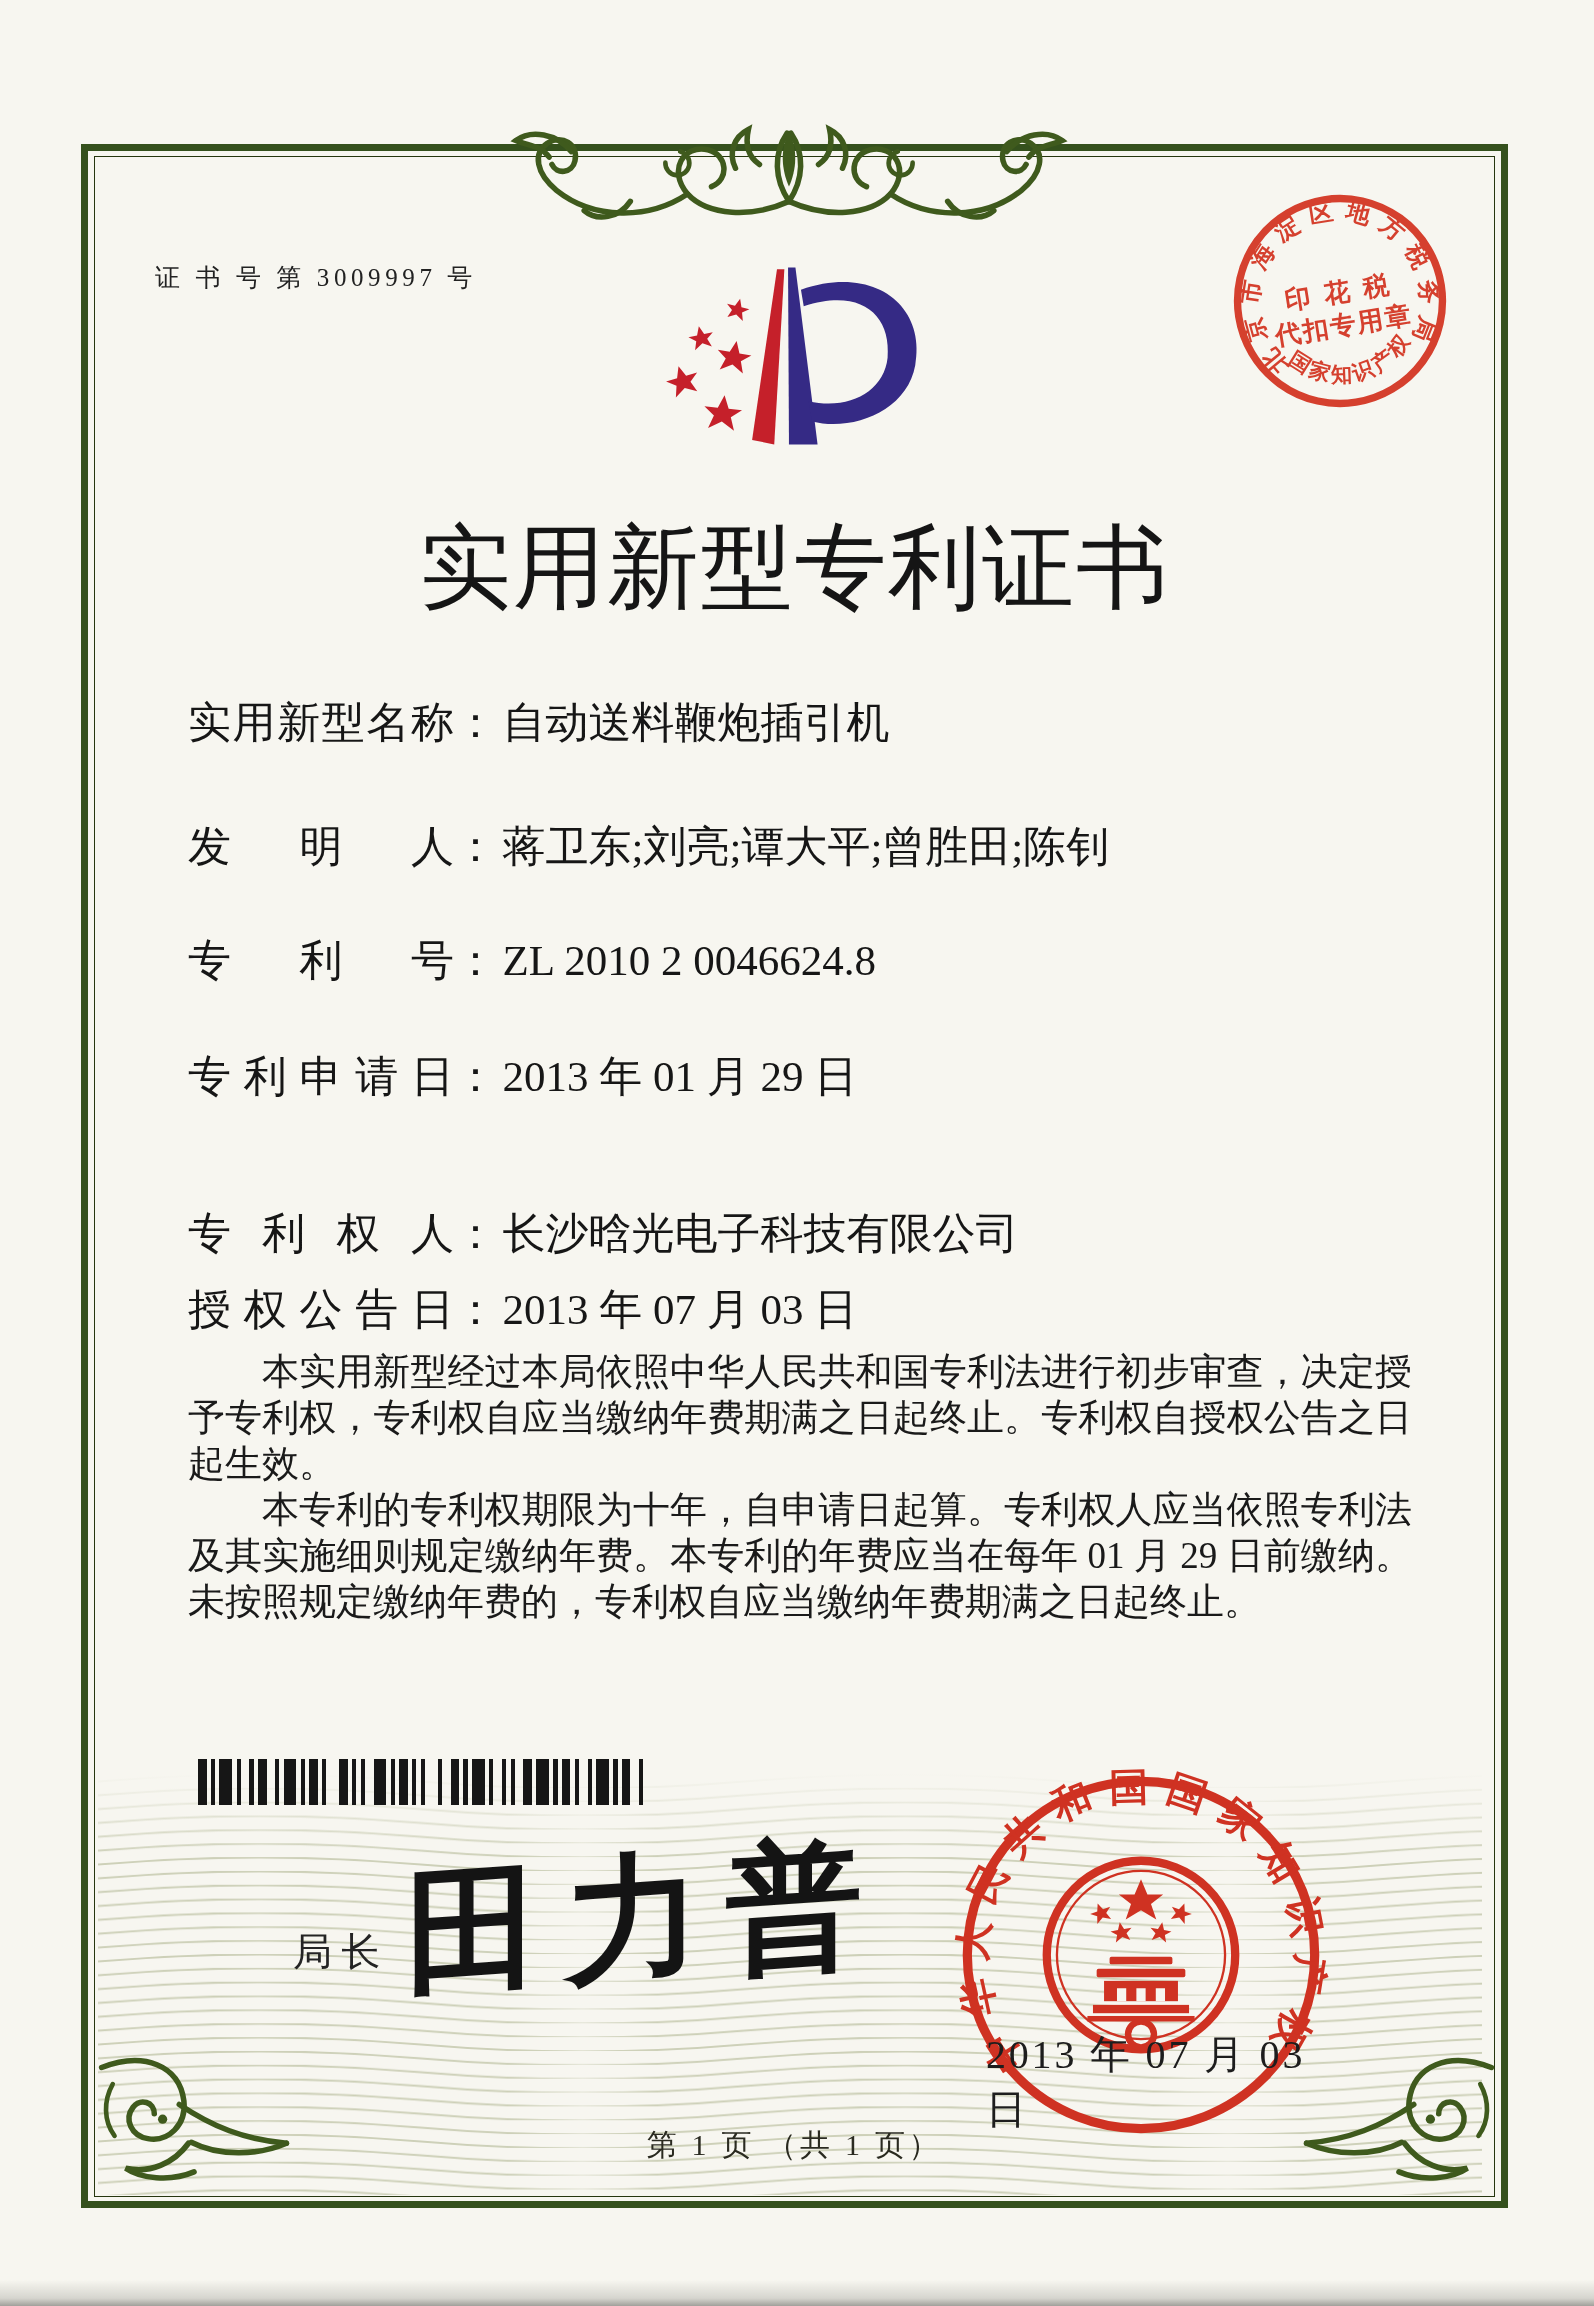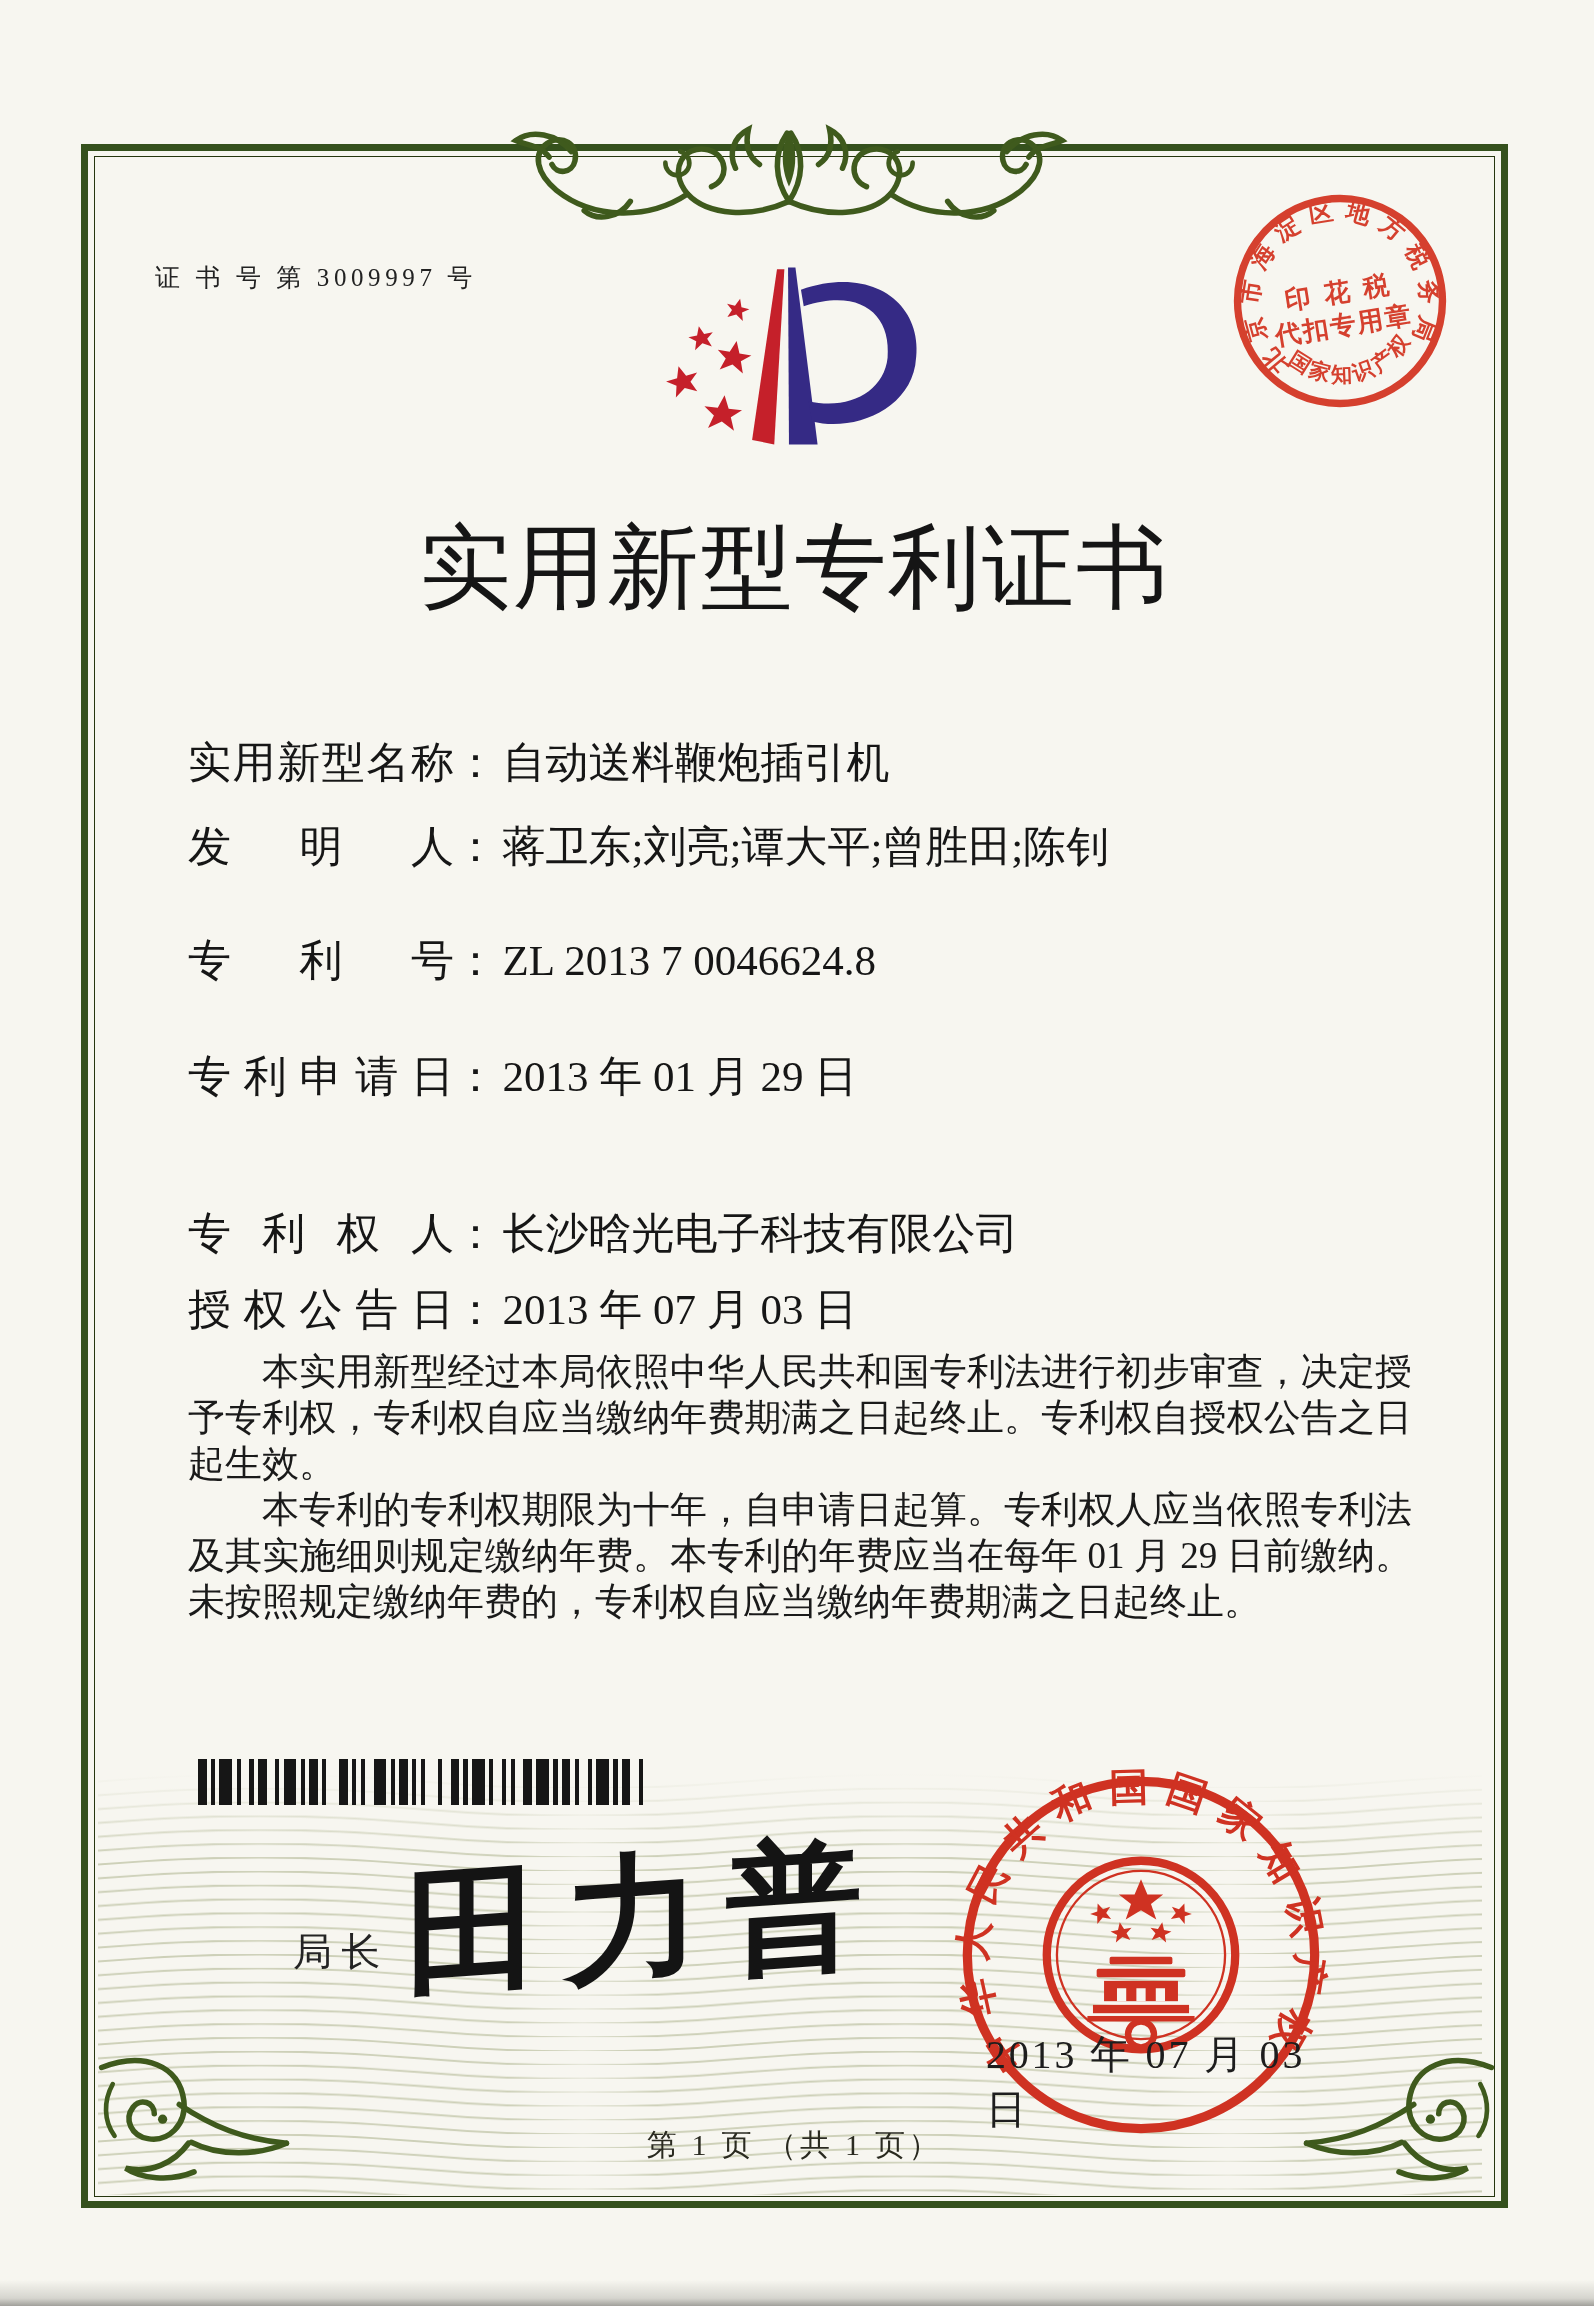--- a/index.html
+++ b/index.html
@@ -18,21 +18,21 @@
   
   .cert-number{left:155px;top:261px;font-size:25px;letter-spacing:4.6px;color:#222;}
   .stamp-wrap{left:1220px;top:181px;width:240px;height:240px;transform:rotate(-9deg);}
   .logo-wrap{left:642px;top:262px;width:305px;height:212px;}
   .page-title{left:81px;top:506px;width:1427px;text-align:center;
     font-size:92px;font-weight:400;letter-spacing:1.8px;color:#151515;}
   
   .field{left:188px;font-size:43px;color:#161616;white-space:nowrap;}
   .field .lab{display:inline-block;width:266px;text-align:justify;text-align-last:justify;vertical-align:bottom;}
   .field .colon{display:inline-block;margin-right:5.5px;}
-  .f0{top:694px;margin-top:40px;} .f1{top:818px;} .f2{top:932px;} .f3{top:1048px;} .f4{top:1165px;margin-top:40px;} .f5{top:1281px;}
+  .f0{top:694px;} .f1{top:818px;} .f2{top:932px;} .f3{top:1048px;} .f4{top:1165px;margin-top:40px;} .f5{top:1281px;}
   
   .body-text{left:188px;top:1349px;width:1224px;font-size:37px;line-height:46px;
     text-align:justify;color:#1a1a1a;}
   .body-text p{margin:0;text-indent:2em;}
   
   .waveband{left:98px;top:1774px;width:1384px;height:421px;}
   .barcode{left:198px;top:1759px;width:445px;height:46px;display:flex;align-items:stretch;}
   .bc-bar{background:#161616;}
   .bc-gap{background:transparent;}
   .sig-title{left:293px;top:1925px;font-size:39px;letter-spacing:9.2px;color:#242424;}
@@ -117,21 +117,21 @@
 
 <div class="abs page-title">实用新型专利证书</div>
 
 <div class="abs field f0">
   <span class="lab">实用新型名称</span><span class="colon">：</span><span>自动送料鞭炮插引机</span>
 </div>
 <div class="abs field f1">
   <span class="lab">发明人</span><span class="colon">：</span><span>蒋卫东;刘亮;谭大平;曾胜田;陈钊</span>
 </div>
 <div class="abs field f2">
-  <span class="lab">专利号</span><span class="colon">：</span><span>ZL 2013 7 0046624.8</span>
+  <span class="lab">专利号</span><span class="colon">：</span><span>ZL 2010 2 0046624.8</span>
 </div>
 <div class="abs field f3">
   <span class="lab">专利申请日</span><span class="colon">：</span><span>2013 年 01 月 29 日</span>
 </div>
 <div class="abs field f4">
   <span class="lab">专利权人</span><span class="colon">：</span><span>长沙晗光电子科技有限公司</span>
 </div>
 <div class="abs field f5">
   <span class="lab">授权公告日</span><span class="colon">：</span><span>2013 年 07 月 03 日</span>
 </div>

